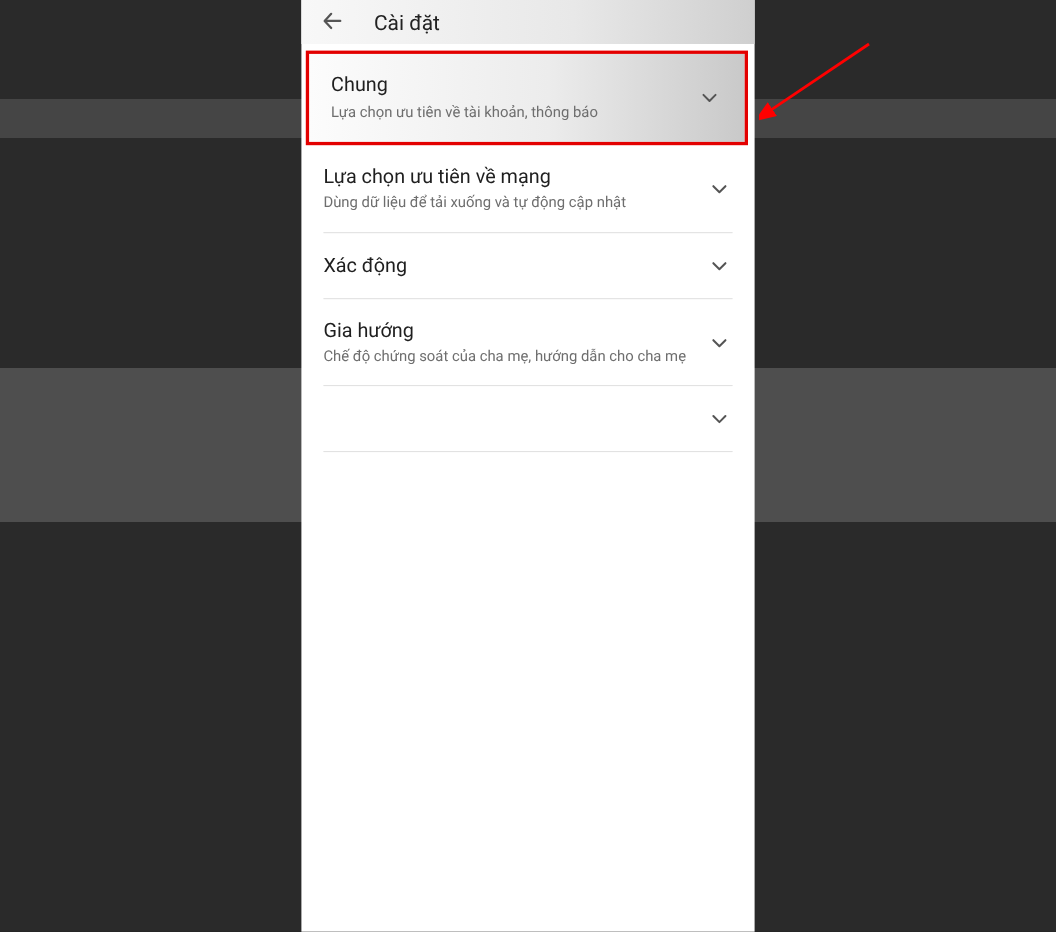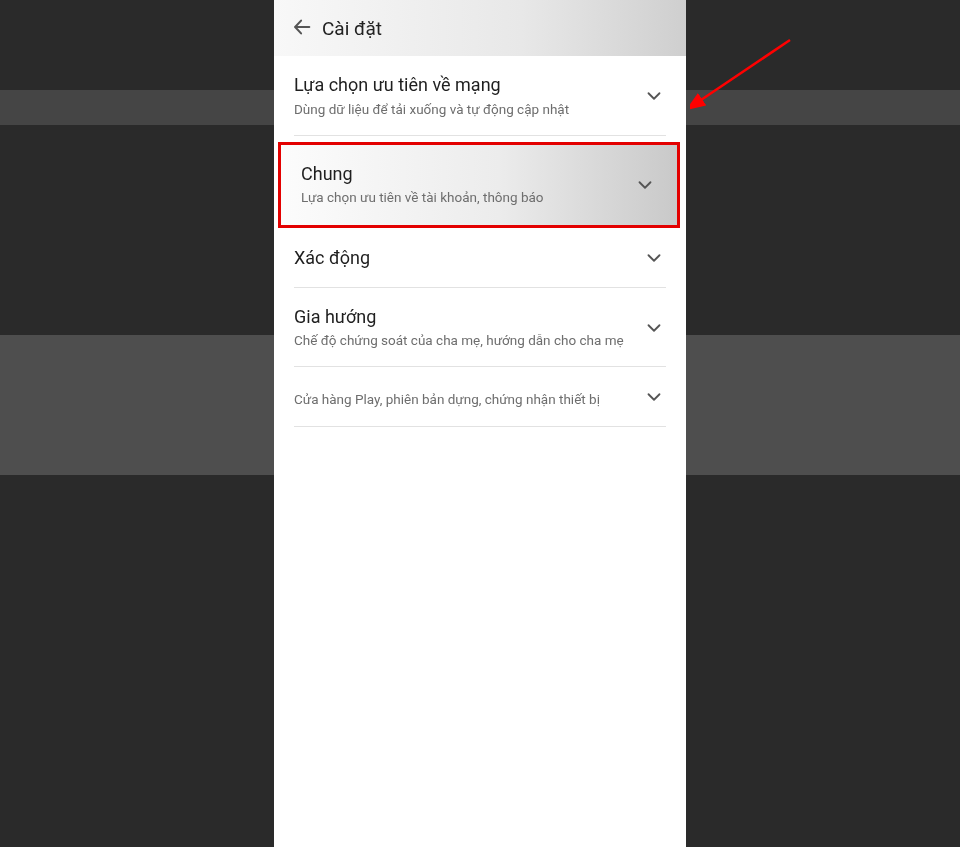--- a/index.html
+++ b/index.html
@@ -28,25 +28,26 @@
       top: 0;
       transform: translateX(-50%);
       width: 412px;
       height: 847px;
       background: #ffffff;
       display: flex;
       flex-direction: column;
     }
     
     .phone-header {
-      height: 56px;
+      height: 40px;
       display: flex;
       align-items: center;
       padding: 0 8px;
       background: linear-gradient(to right, #f8f8f8 0%, #e8e8e8 60%, #cfcfcf 100%);
+      gap: 18px;
     }
     .back-btn {
       width: 40px; height: 40px;
       display: flex; align-items: center; justify-content: center;
       color: #555;
       border-radius: 50%;
       cursor: pointer;
       background: transparent;
       border: none;
     }
@@ -120,45 +121,45 @@
           <line x1="20" y1="12" x2="5" y2="12"></line>
           <polyline points="11 5 4.5 12 11 19"></polyline>
         </svg>
       </span>
     </button>
     <div class="header-title">Cài đặt</div>
   </div>
 
   <div class="phone-content">
 
+    <div class="section first">
+      <div class="section-text">
+        <div class="section-title">Chung</div>
+        <div class="section-sub">Lựa chọn ưu tiên về tài khoản, thông báo</div>
+      </div>
+      <div class="chevron">
+        <svg width="22" height="22" viewBox="0 0 24 24" fill="none" stroke="currentColor" stroke-width="2" stroke-linecap="round" stroke-linejoin="round">
+            <polyline points="6 9 12 15 18 9"></polyline>
+          </svg>
+      </div>
+    </div>
+
     <div class="section">
       <div class="section-text">
         <div class="section-title">Lựa chọn ưu tiên về mạng</div>
         <div class="section-sub">Dùng dữ liệu để tải xuống và tự động cập nhật</div>
       </div>
       <div class="chevron">
         <svg width="22" height="22" viewBox="0 0 24 24" fill="none" stroke="currentColor" stroke-width="2" stroke-linecap="round" stroke-linejoin="round">
             <polyline points="6 9 12 15 18 9"></polyline>
           </svg>
       </div>
       <div class="divider"></div>
     </div>
 
-    <div class="section first">
-      <div class="section-text">
-        <div class="section-title">Chung</div>
-        <div class="section-sub">Lựa chọn ưu tiên về tài khoản, thông báo</div>
-      </div>
-      <div class="chevron">
-        <svg width="22" height="22" viewBox="0 0 24 24" fill="none" stroke="currentColor" stroke-width="2" stroke-linecap="round" stroke-linejoin="round">
-            <polyline points="6 9 12 15 18 9"></polyline>
-          </svg>
-      </div>
-    </div>
-
     <div class="section">
       <div class="section-text">
         <div class="section-title">Xác động</div>
       </div>
       <div class="chevron">
         <svg width="22" height="22" viewBox="0 0 24 24" fill="none" stroke="currentColor" stroke-width="2" stroke-linecap="round" stroke-linejoin="round">
             <polyline points="6 9 12 15 18 9"></polyline>
           </svg>
       </div>
       <div class="divider"></div>
@@ -172,21 +173,20 @@
       <div class="chevron">
         <svg width="22" height="22" viewBox="0 0 24 24" fill="none" stroke="currentColor" stroke-width="2" stroke-linecap="round" stroke-linejoin="round">
             <polyline points="6 9 12 15 18 9"></polyline>
           </svg>
       </div>
       <div class="divider"></div>
     </div>
 
     <div class="section">
       <div class="section-text">
-        <div class="section-sub">Cửa hàng Play, phiên bản dựng, chứng nhận thiết bị</div>
       </div>
       <div class="chevron">
         <svg width="22" height="22" viewBox="0 0 24 24" fill="none" stroke="currentColor" stroke-width="2" stroke-linecap="round" stroke-linejoin="round">
             <polyline points="6 9 12 15 18 9"></polyline>
           </svg>
       </div>
       <div class="divider"></div>
     </div>
 
   </div>

